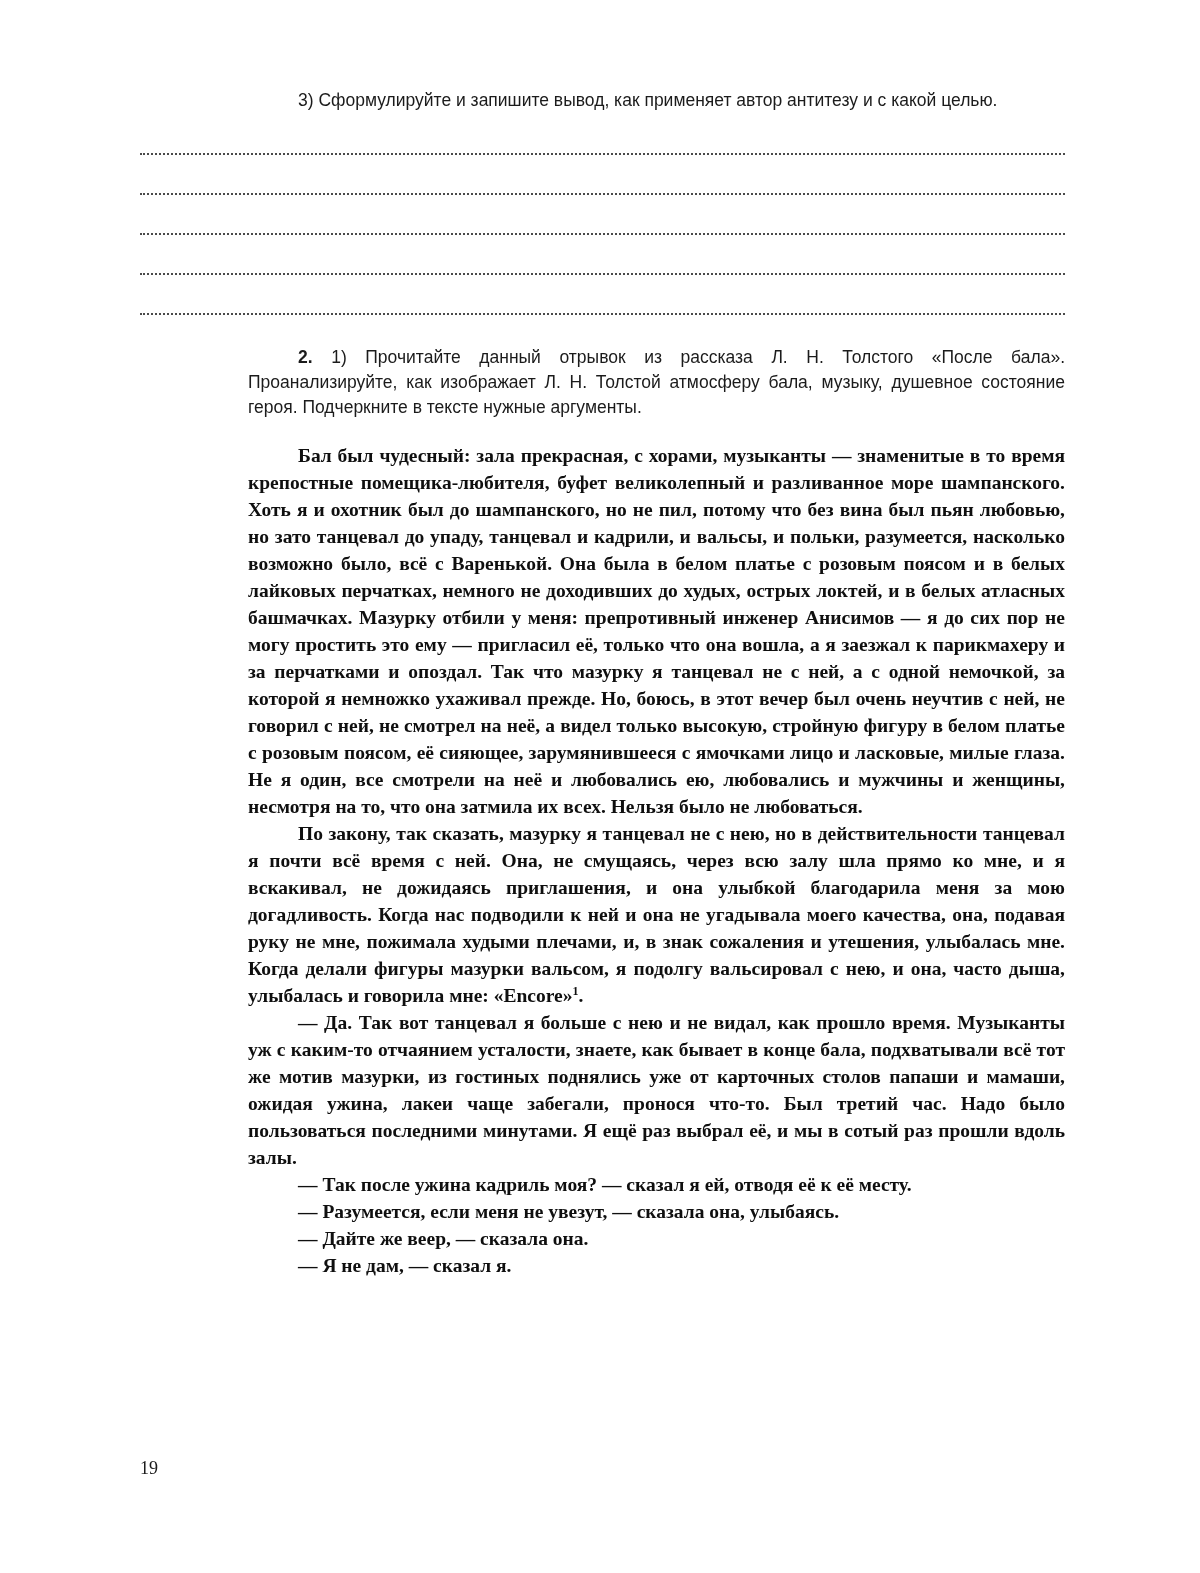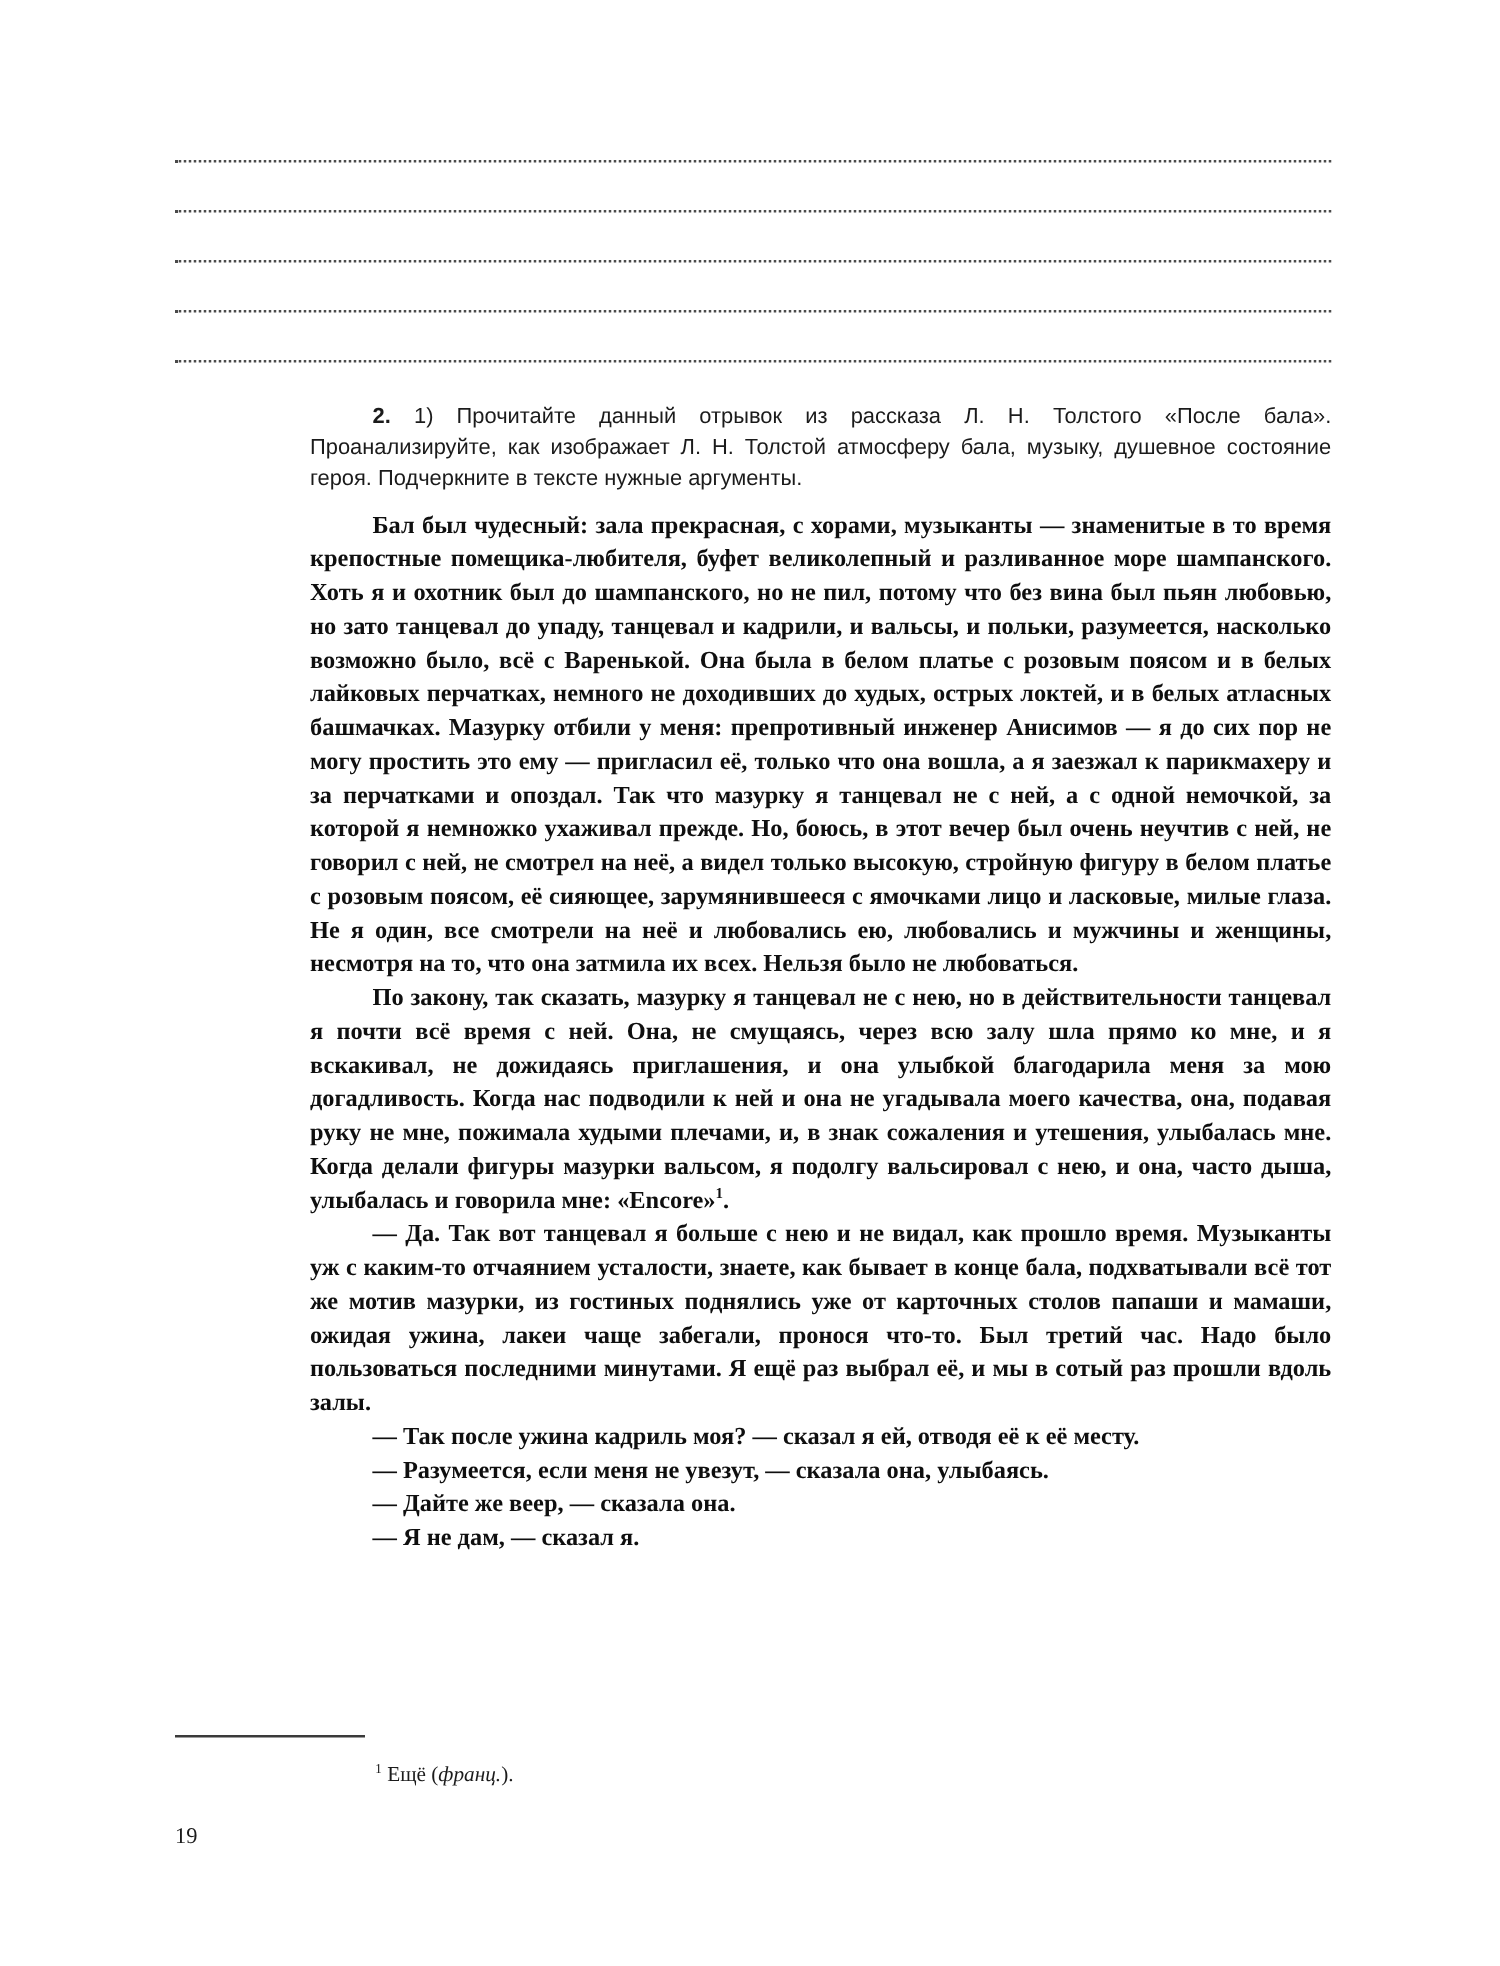--- a/index.html
+++ b/index.html
@@ -34,21 +34,21 @@
 
   .answer-lines { margin-top: 2px; width: 925px; }
   .answer-line {
     height: 38px;
     border-bottom: 2px dotted #4a4a4a;
   }
 
   .task2 { margin-top: 30px; }
 
   .excerpt {
-    margin-top: 12px;
+    margin-top: 22px;
     font-family: "Liberation Serif", serif;
     font-weight: 700;
     font-size: 19.5px;
     line-height: 27px;
     text-align: justify;
     color: #0f0f0f;
   }
   .excerpt p { margin: 0; text-indent: 50px; }
   .excerpt sup { font-size: 12px; line-height: 0; }
 
@@ -80,20 +80,23 @@
     font-family: "Liberation Serif", serif;
     font-size: 18px;
     color: #1b1b1b;
   }
 </style>
 </head>
 <body>
 
 <div class="page">
 
+  <div class="text-col">
+    <p class="task">3) Сформулируйте и запишите вывод, как применяет автор антитезу и с какой целью.</p>
+  </div>
 
   <div class="answer-lines">
     <div class="answer-line"></div>
     <div class="answer-line"></div>
     <div class="answer-line"></div>
     <div class="answer-line"></div>
     <div class="answer-line"></div>
   </div>
 
   <div class="text-col">
@@ -103,20 +106,16 @@
       <p>Бал был чудесный: зала прекрасная, с хорами, музыканты — знаменитые в то время крепостные помещика-любителя, буфет великолепный и разливанное море шампанского. Хоть я и охотник был до шампанского, но не пил, потому что без вина был пьян любовью, но зато танцевал до упаду, танцевал и кадрили, и вальсы, и польки, разумеется, насколько возможно было, всё с Варенькой. Она была в белом платье с розовым поясом и в белых лайковых перчатках, немного не доходивших до худых, острых локтей, и в белых атласных башмачках. Мазурку отбили у меня: препротивный инженер Анисимов — я до сих пор не могу простить это ему — пригласил её, только что она вошла, а я заезжал к парикмахеру и за перчатками и опоздал. Так что мазурку я танцевал не с ней, а с одной немочкой, за которой я немножко ухаживал прежде. Но, боюсь, в этот вечер был очень неучтив с ней, не говорил с ней, не смотрел на неё, а видел только высокую, стройную фигуру в белом платье с розовым поясом, её сияющее, зарумянившееся с ямочками лицо и ласковые, милые глаза. Не я один, все смотрели на неё и любовались ею, любовались и мужчины и женщины, несмотря на то, что она затмила их всех. Нельзя было не любоваться.</p>
       <p><span>По закону, так сказать, мазурку я танцевал не с нею, но в действительности танцевал я почти всё время с ней. Она, не смущаясь, через всю залу шла прямо ко мне, и я вскакивал, не дожидаясь приглашения, и она улыбкой благодарила меня за мою догадливость. Когда нас подводили к ней и она не угадывала моего качества, она, подавая руку не мне, пожимала худыми плечами, и, в знак сожаления и утешения, улыбалась мне. Когда делали фигуры мазурки вальсом, я подолгу вальсировал с нею, и она, часто дыша, улыбалась и говорила мне: «Encore»</span><sup>1</sup><span>.</span></p>
       <p>— Да. Так вот танцевал я больше с нею и не видал, как прошло время. Музыканты уж с каким-то отчаянием усталости, знаете, как бывает в конце бала, подхватывали всё тот же мотив мазурки, из гостиных поднялись уже от карточных столов папаши и мамаши, ожидая ужина, лакеи чаще забегали, пронося что-то. Был третий час. Надо было пользоваться последними минутами. Я ещё раз выбрал её, и мы в сотый раз прошли вдоль залы.</p>
       <p>— Так после ужина кадриль моя? — сказал я ей, отводя её к её месту.</p>
       <p>— Разумеется, если меня не увезут, — сказала она, улыбаясь.</p>
       <p>— Дайте же веер, — сказала она.</p>
       <p>— Я не дам, — сказал я.</p>
     </div>
   </div>
 
-  <div class="footnote-area">
-    <div class="footnote-rule"></div>
-    <p class="footnote-text"><sup>1</sup><span> Ещё (</span><i>франц.</i><span>).</span></p>
-  </div>
 
   <div class="page-number">19</div>
 
 </div>
 
 </body></html>

